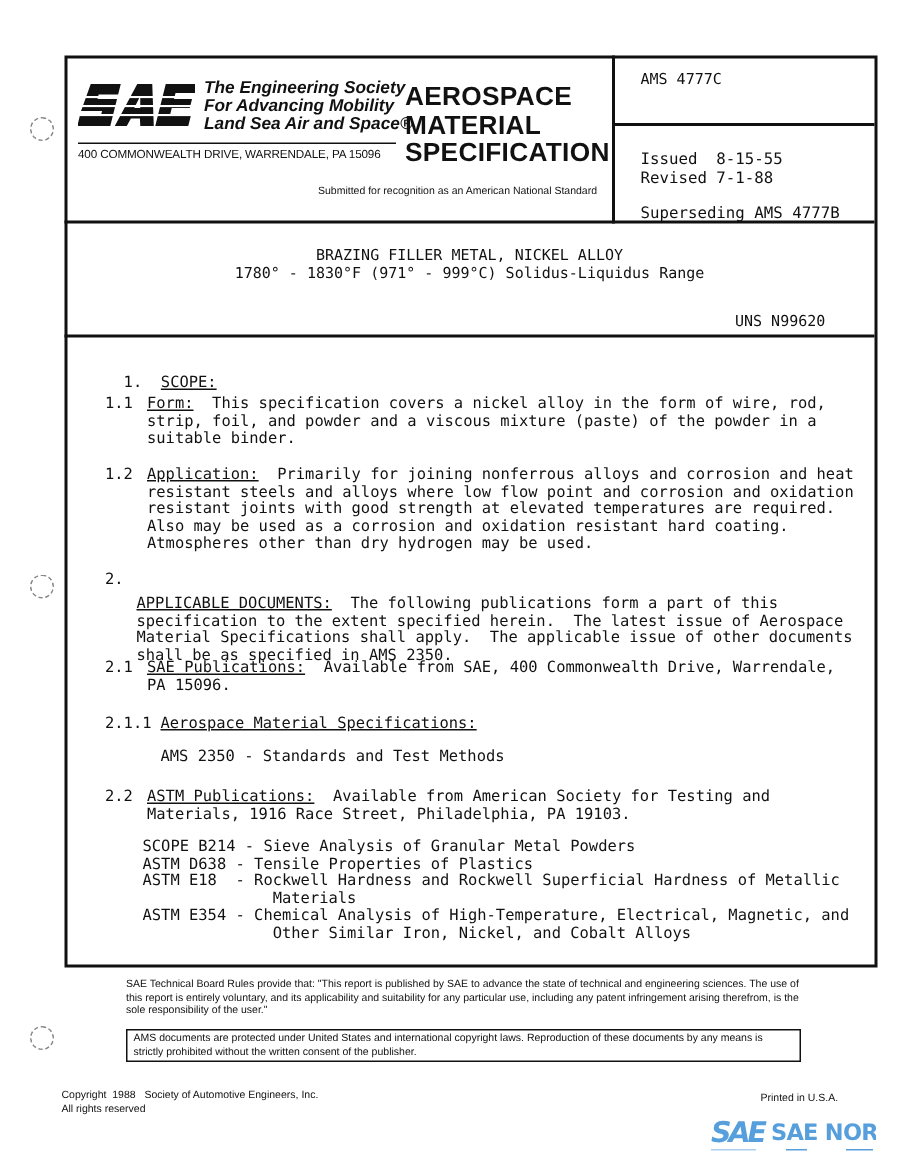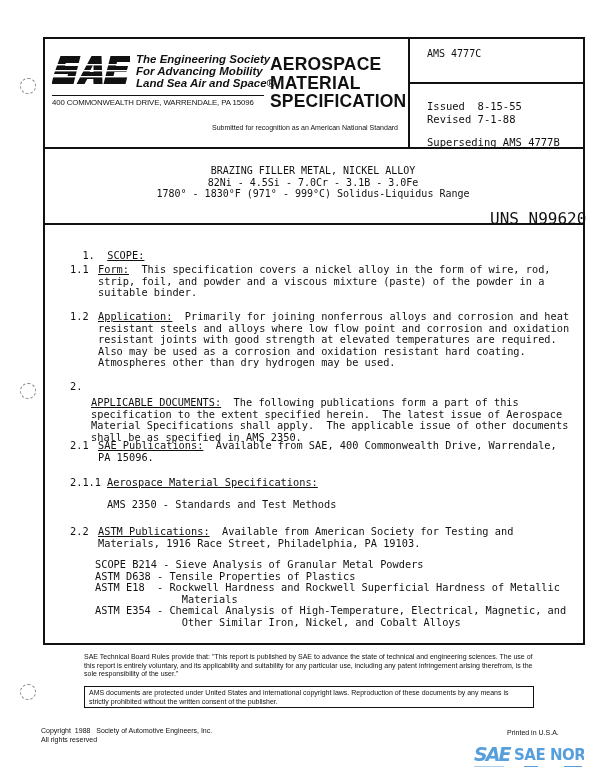--- a/index.html
+++ b/index.html
@@ -24,21 +24,21 @@
   #submitted { left:212px; top:124px; font-size:7px; }
 
   #ams-number { left:427px; top:48px; font-size:10px; }
   #issued { left:427px; top:100px; font-size:10.5px; line-height:12.5px; }
   #issued span { display:block; }
   #superseding { left:427px; top:136px; font-size:10.5px; }
 
   
   #title-block { left:45px; top:165px; width:536px; text-align:center; font-size:10px; line-height:11.5px; }
   #title-block span { display:block; }
-  #uns { left:490px; top:209px; font-size:16px; }
+  #uns { left:490px; top:209px; font-size:10px; }
 
   
   .body-text { font-size:10.3px; line-height:11.6px; white-space:pre; }
   .u { text-decoration:underline;margin-top:28px; }
 
   
   #board-rules { left:84px; top:653px; width:455px; font-size:7px; line-height:8.6px; }
   #copyright-box { left:84px; top:686px; width:450px; height:22px; border:1px solid #111; font-size:7px; line-height:8.6px; padding:2px 4px; box-sizing:border-box; }
   #copyright { left:41px; top:727px; font-size:7px; line-height:8.5px; }
   #copyright span { display:block; }
@@ -93,21 +93,20 @@
 
 <div id="ams-number" class="abs mono">AMS 4777C</div>
 <div id="issued" class="abs mono">
   <span style="white-space:pre">Issued  8-15-55</span>
   <span>Revised 7-1-88</span>
 </div>
 <div id="superseding" class="abs mono">Superseding AMS 4777B</div>
 
 <div id="title-block" class="abs mono">
   <span>BRAZING FILLER METAL, NICKEL ALLOY</span>
-  <span>82Ni - 4.5Si - 7.0Cr - 3.1B - 3.0Fe</span>
   <span>1780° - 1830°F (971° - 999°C) Solidus-Liquidus Range</span>
 </div>
 <div id="uns" class="abs mono">UNS N99620</div>
 
 <div class="abs mono body-text" style="left:70px;top:238px;">
   <span>1.</span>  <span class="u">SCOPE:</span>
 </div>
 
 <div class="abs mono body-text" style="left:70px;top:264px;">1.1</div>
 <div class="abs mono body-text" style="left:98px;top:264px;"><span class="u">Form:</span><span>  This specification covers a nickel alloy in the form of wire, rod,</span>

